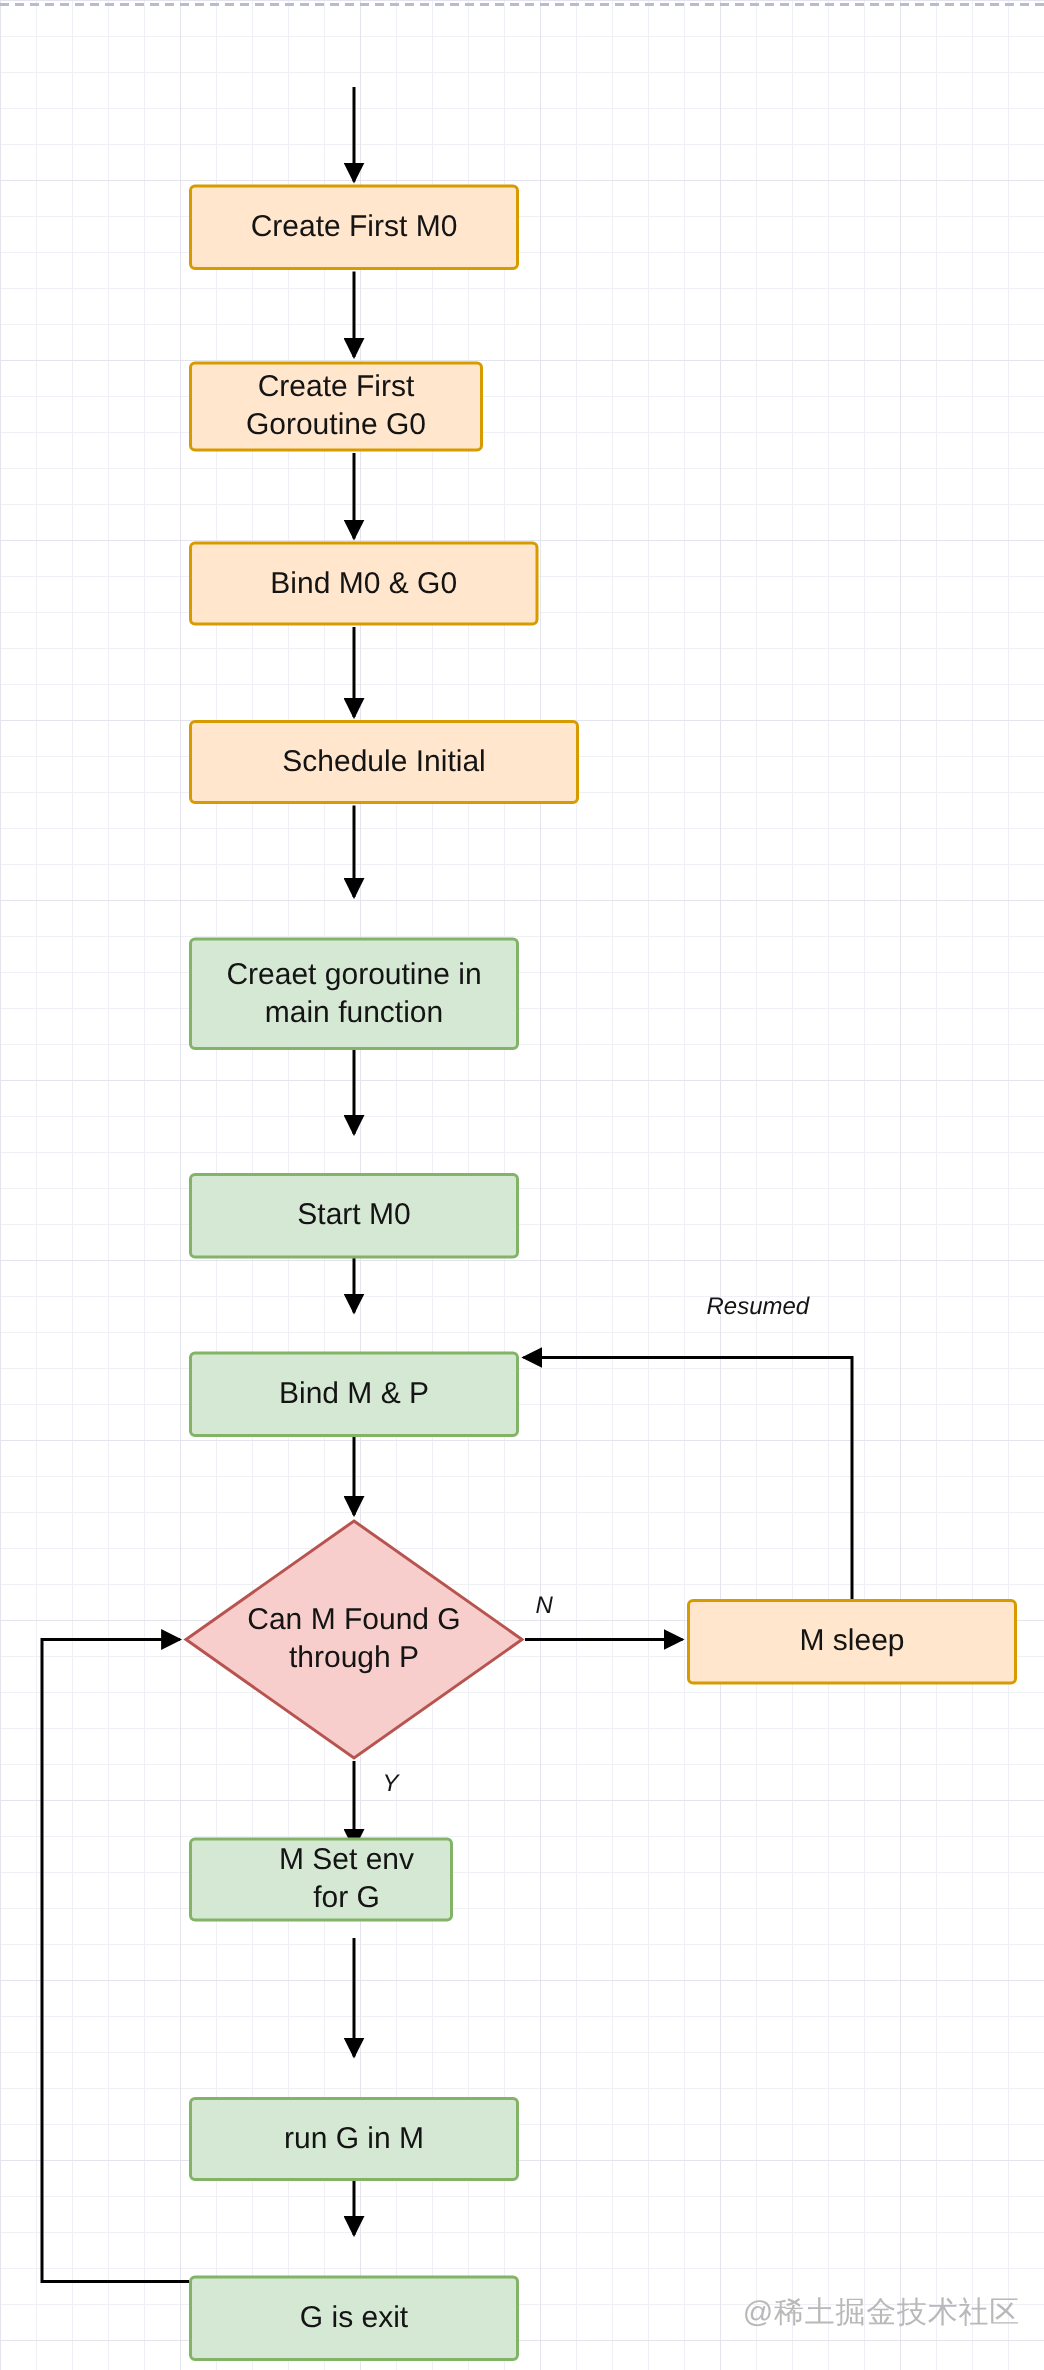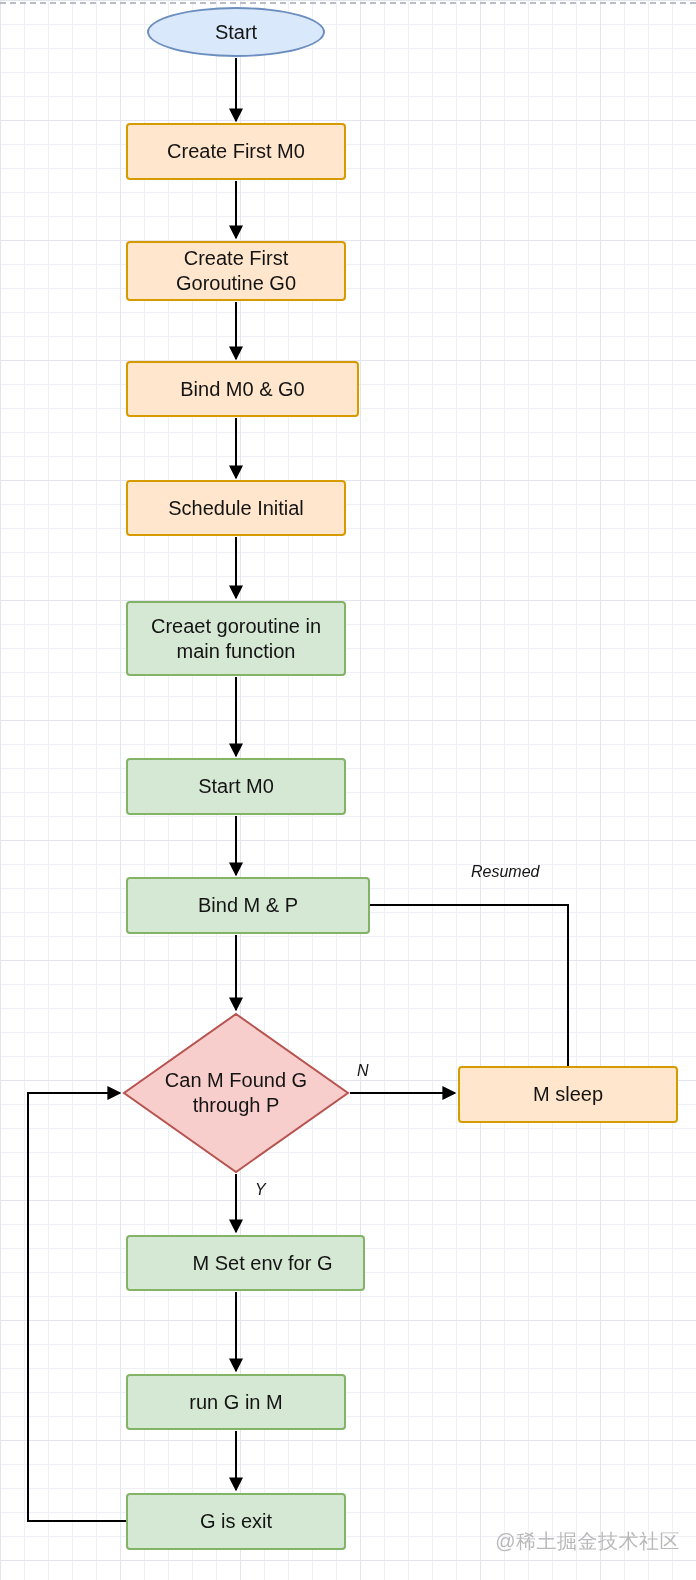--- a/index.html
+++ b/index.html
@@ -32,21 +32,21 @@
     position: absolute;
     display: flex; align-items: center; justify-content: center;
     text-align: center;
     font-size: 20px; line-height: 1.25; color: #141414;
     border: 2px solid; border-radius: 4px;
     box-sizing: border-box;
     padding: 2px 10px;
   }
   .node.blue   { background: var(--blue-fill, #dae8fc);   border-color: var(--blue-stroke, #6c8ebf); }
   .node.orange { background: var(--orange-fill, #ffe6cc); border-color: var(--orange-stroke, #d79b00); }
-  .node.green  { background: var(--green-fill, #d5e8d4);  border-color: var(--green-stroke, #82b366); }
+  .node.green  { background: var(--green-fill, #d5e8d4);  border-color: var(--green-stroke, #82b366); margin-top: 24px; }
   .node.ellipse { border-radius: 50%; padding: 2px 14px; }
 
   .diamond {
     position: absolute;
     display: flex; align-items: center; justify-content: center;
     text-align: center;
     font-size: 20px; line-height: 1.25; color: #141414;
   }
   .diamond svg { position: absolute; inset: 0; overflow: visible; }
   .diamond polygon { fill: var(--red-fill, #f8cecc); stroke: var(--red-stroke, #b85450); stroke-width: 2; }
@@ -83,64 +83,61 @@
     <path class="edge" d="M236,816 V875" marker-end="url(#arrow)"></path>
     <path class="edge" d="M236,935 V1010" marker-end="url(#arrow)"></path>
     <path class="edge" d="M350,1093 H455" marker-end="url(#arrow)"></path>
     <path class="edge" d="M236,1174 V1232" marker-end="url(#arrow)"></path>
     <path class="edge" d="M236,1292 V1371" marker-end="url(#arrow)"></path>
     <path class="edge" d="M236,1431 V1490" marker-end="url(#arrow)"></path>
     <path class="edge" d="M126,1521 H28 V1093 H120" marker-end="url(#arrow)"></path>
     <path class="edge" d="M568,1066 V905 H349" marker-end="url(#arrow)"></path>
   </svg>
 
-  <div class="node blue ellipse" style="left:147px; top:7px; width:178px; height:50px;">
-    <span>Start</span>
-  </div>
 
   <div class="node orange" style="left:126px; top:123px; width:220px; height:57px;">
     <span>Create First M0</span>
   </div>
 
-  <div class="node orange" style="left:126px; top:241px; width:220px; height:60px;">
+  <div class="node orange" style="left:126px; top:241px; width:196px; height:60px;">
     <span>Create First Goroutine G0</span>
   </div>
 
   <div class="node orange" style="left:126px; top:361px; width:233px; height:56px;">
     <span>Bind M0 &amp; G0</span>
   </div>
 
-  <div class="node orange" style="left:126px; top:480px; width:220px; height:56px;">
+  <div class="node orange" style="left:126px; top:480px; width:260px; height:56px;">
     <span>Schedule Initial</span>
   </div>
 
   <div class="node green" style="left:126px; top:601px; width:220px; height:75px;">
     <span>Creaet goroutine in main function</span>
   </div>
 
   <div class="node green" style="left:126px; top:758px; width:220px; height:57px;">
     <span>Start M0</span>
   </div>
 
-  <div class="node green" style="left:126px; top:877px; width:244px; height:57px;">
+  <div class="node green" style="left:126px; top:877px; width:220px; height:57px;">
     <span>Bind M &amp; P</span>
   </div>
 
   <div class="diamond" style="left:123px; top:1013px; width:226px; height:160px;">
     <svg viewBox="0 0 226 160" width="226" height="160" aria-hidden="true">
       <polygon points="113,1 225,80 113,159 1,80"></polygon>
     </svg>
     <span class="label">Can M Found G through P</span>
   </div>
 
   <div class="node orange" style="left:458px; top:1066px; width:220px; height:57px;">
     <span>M sleep</span>
   </div>
 
-  <div class="node green" style="left:126px; top:1235px; width:239px; height:56px;padding-left:44px;">
+  <div class="node green" style="left:126px; top:1201px; width:176px; height:56px;padding-left:44px;">
     <span>M Set env for G</span>
   </div>
 
   <div class="node green" style="left:126px; top:1374px; width:220px; height:56px;">
     <span>run G in M</span>
   </div>
 
   <div class="node green" style="left:126px; top:1493px; width:220px; height:57px;">
     <span>G is exit</span>
   </div>

